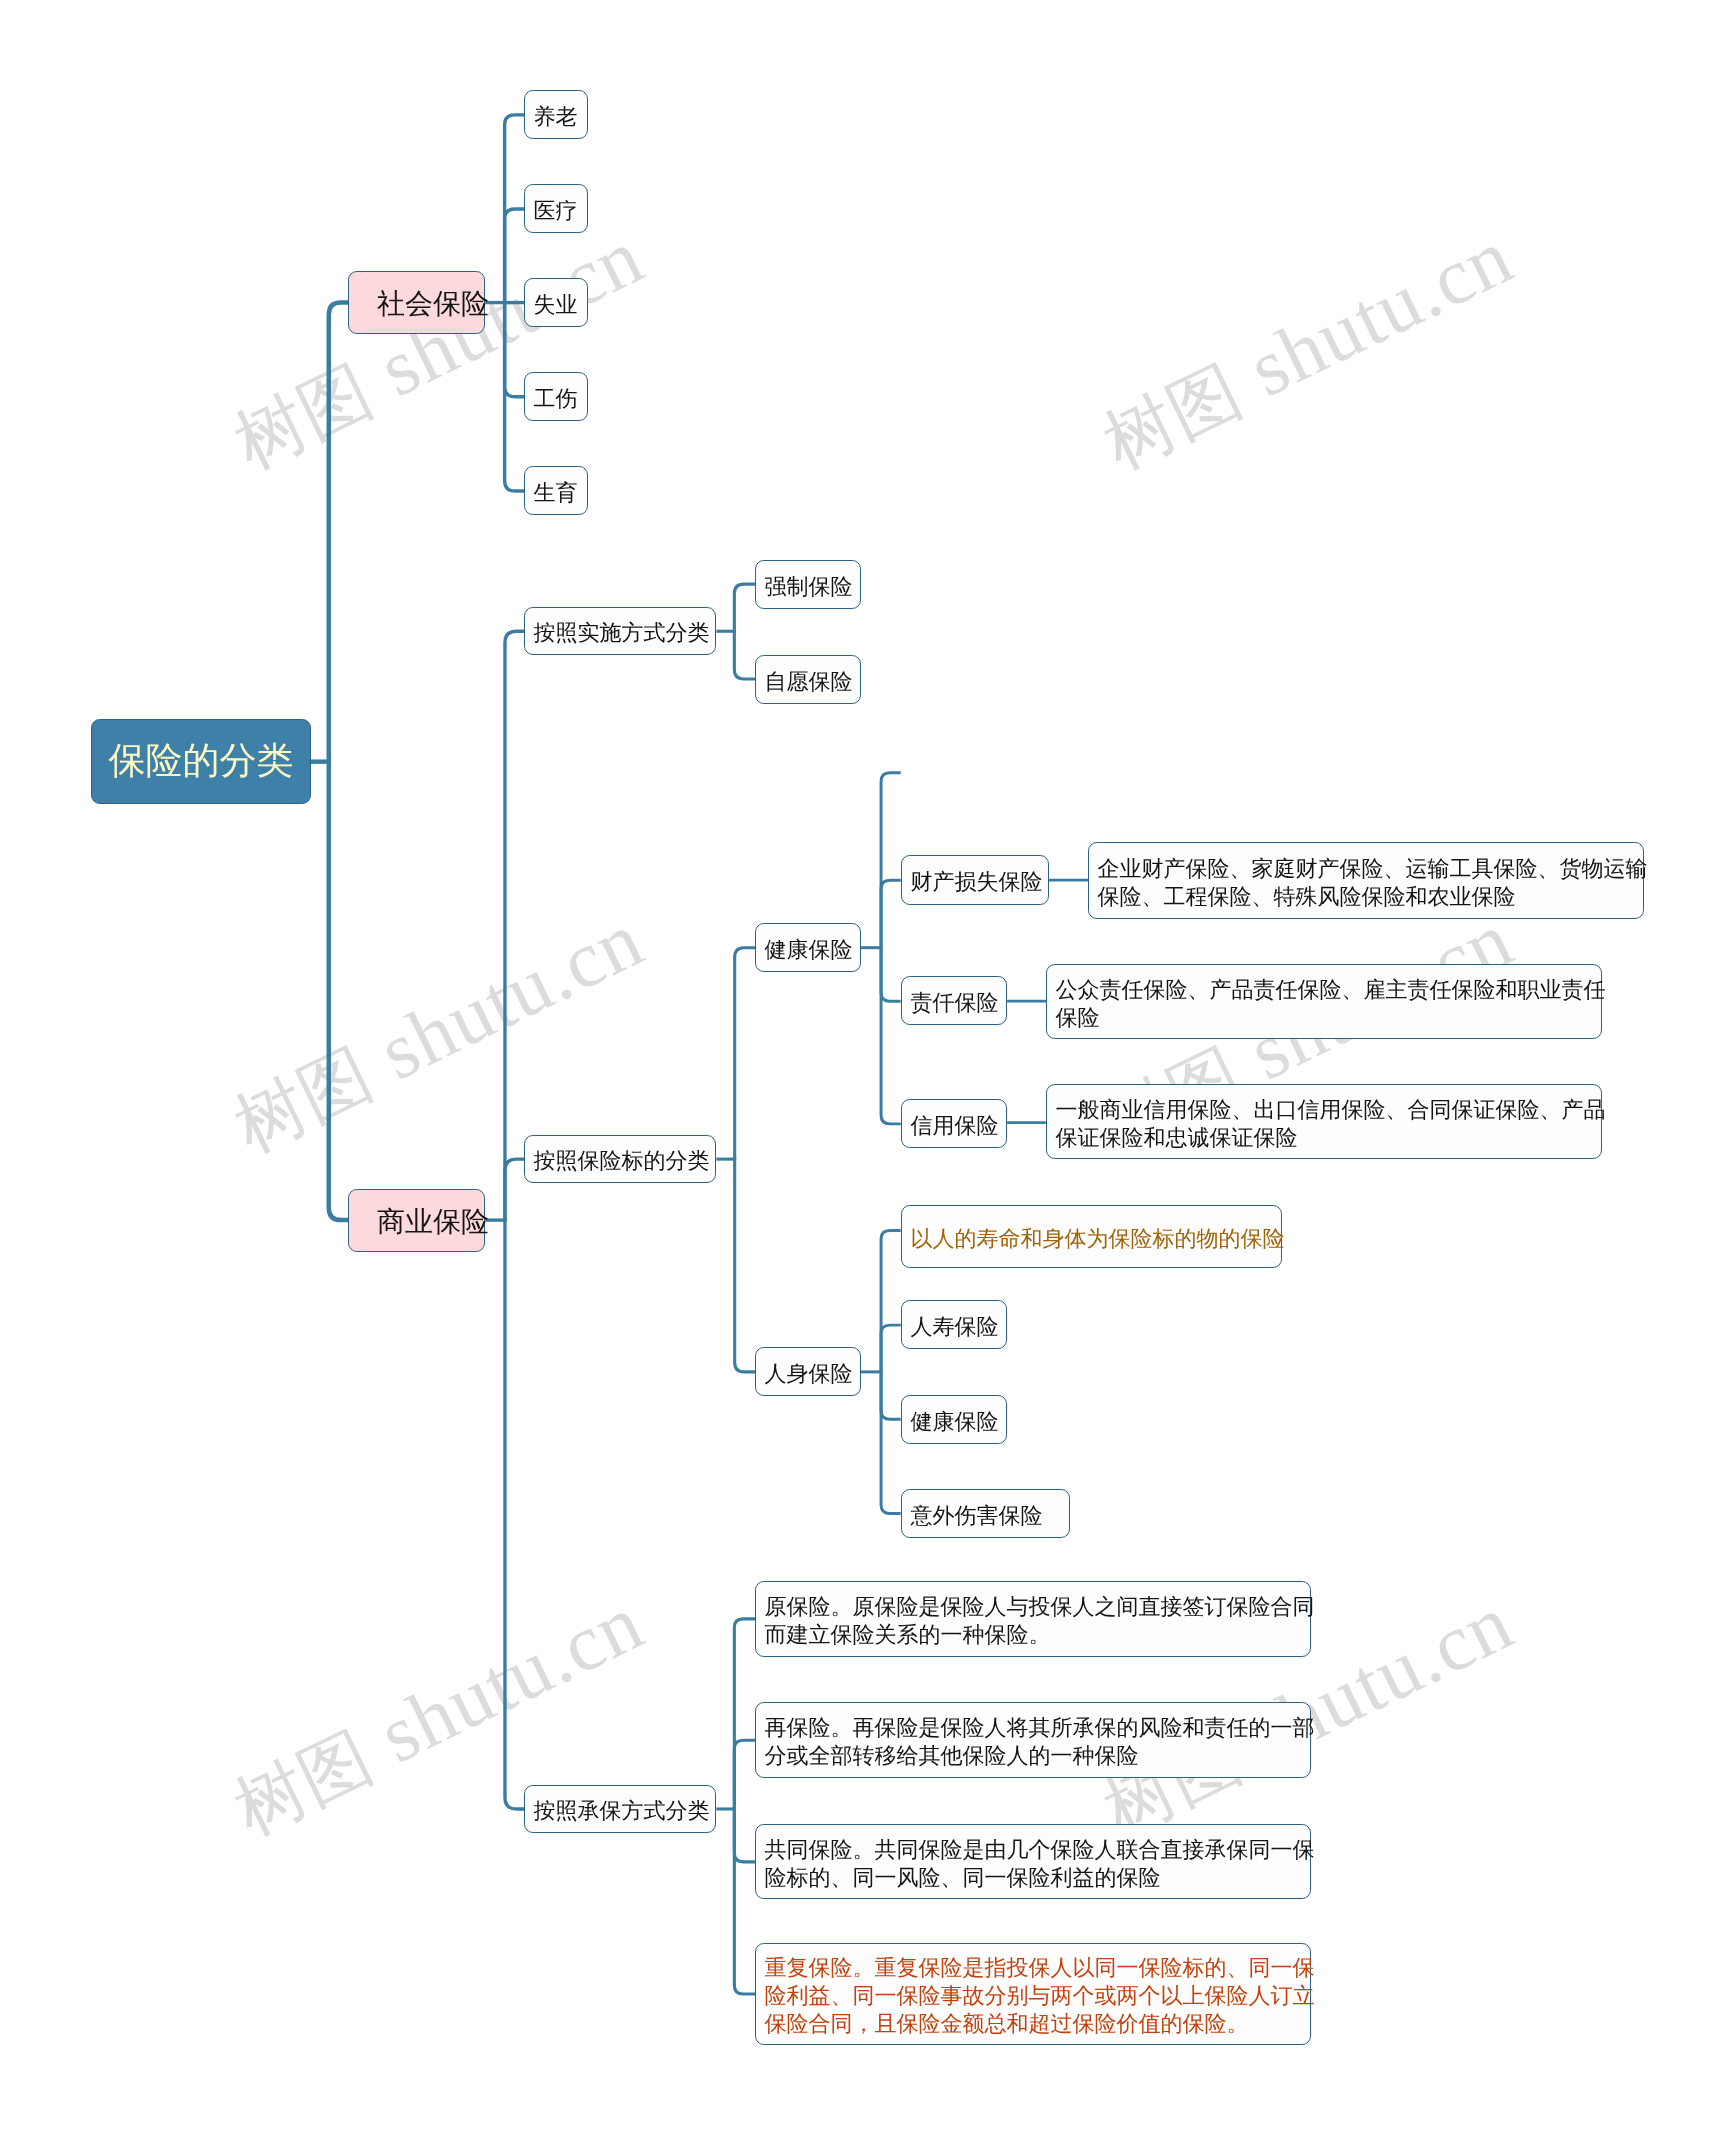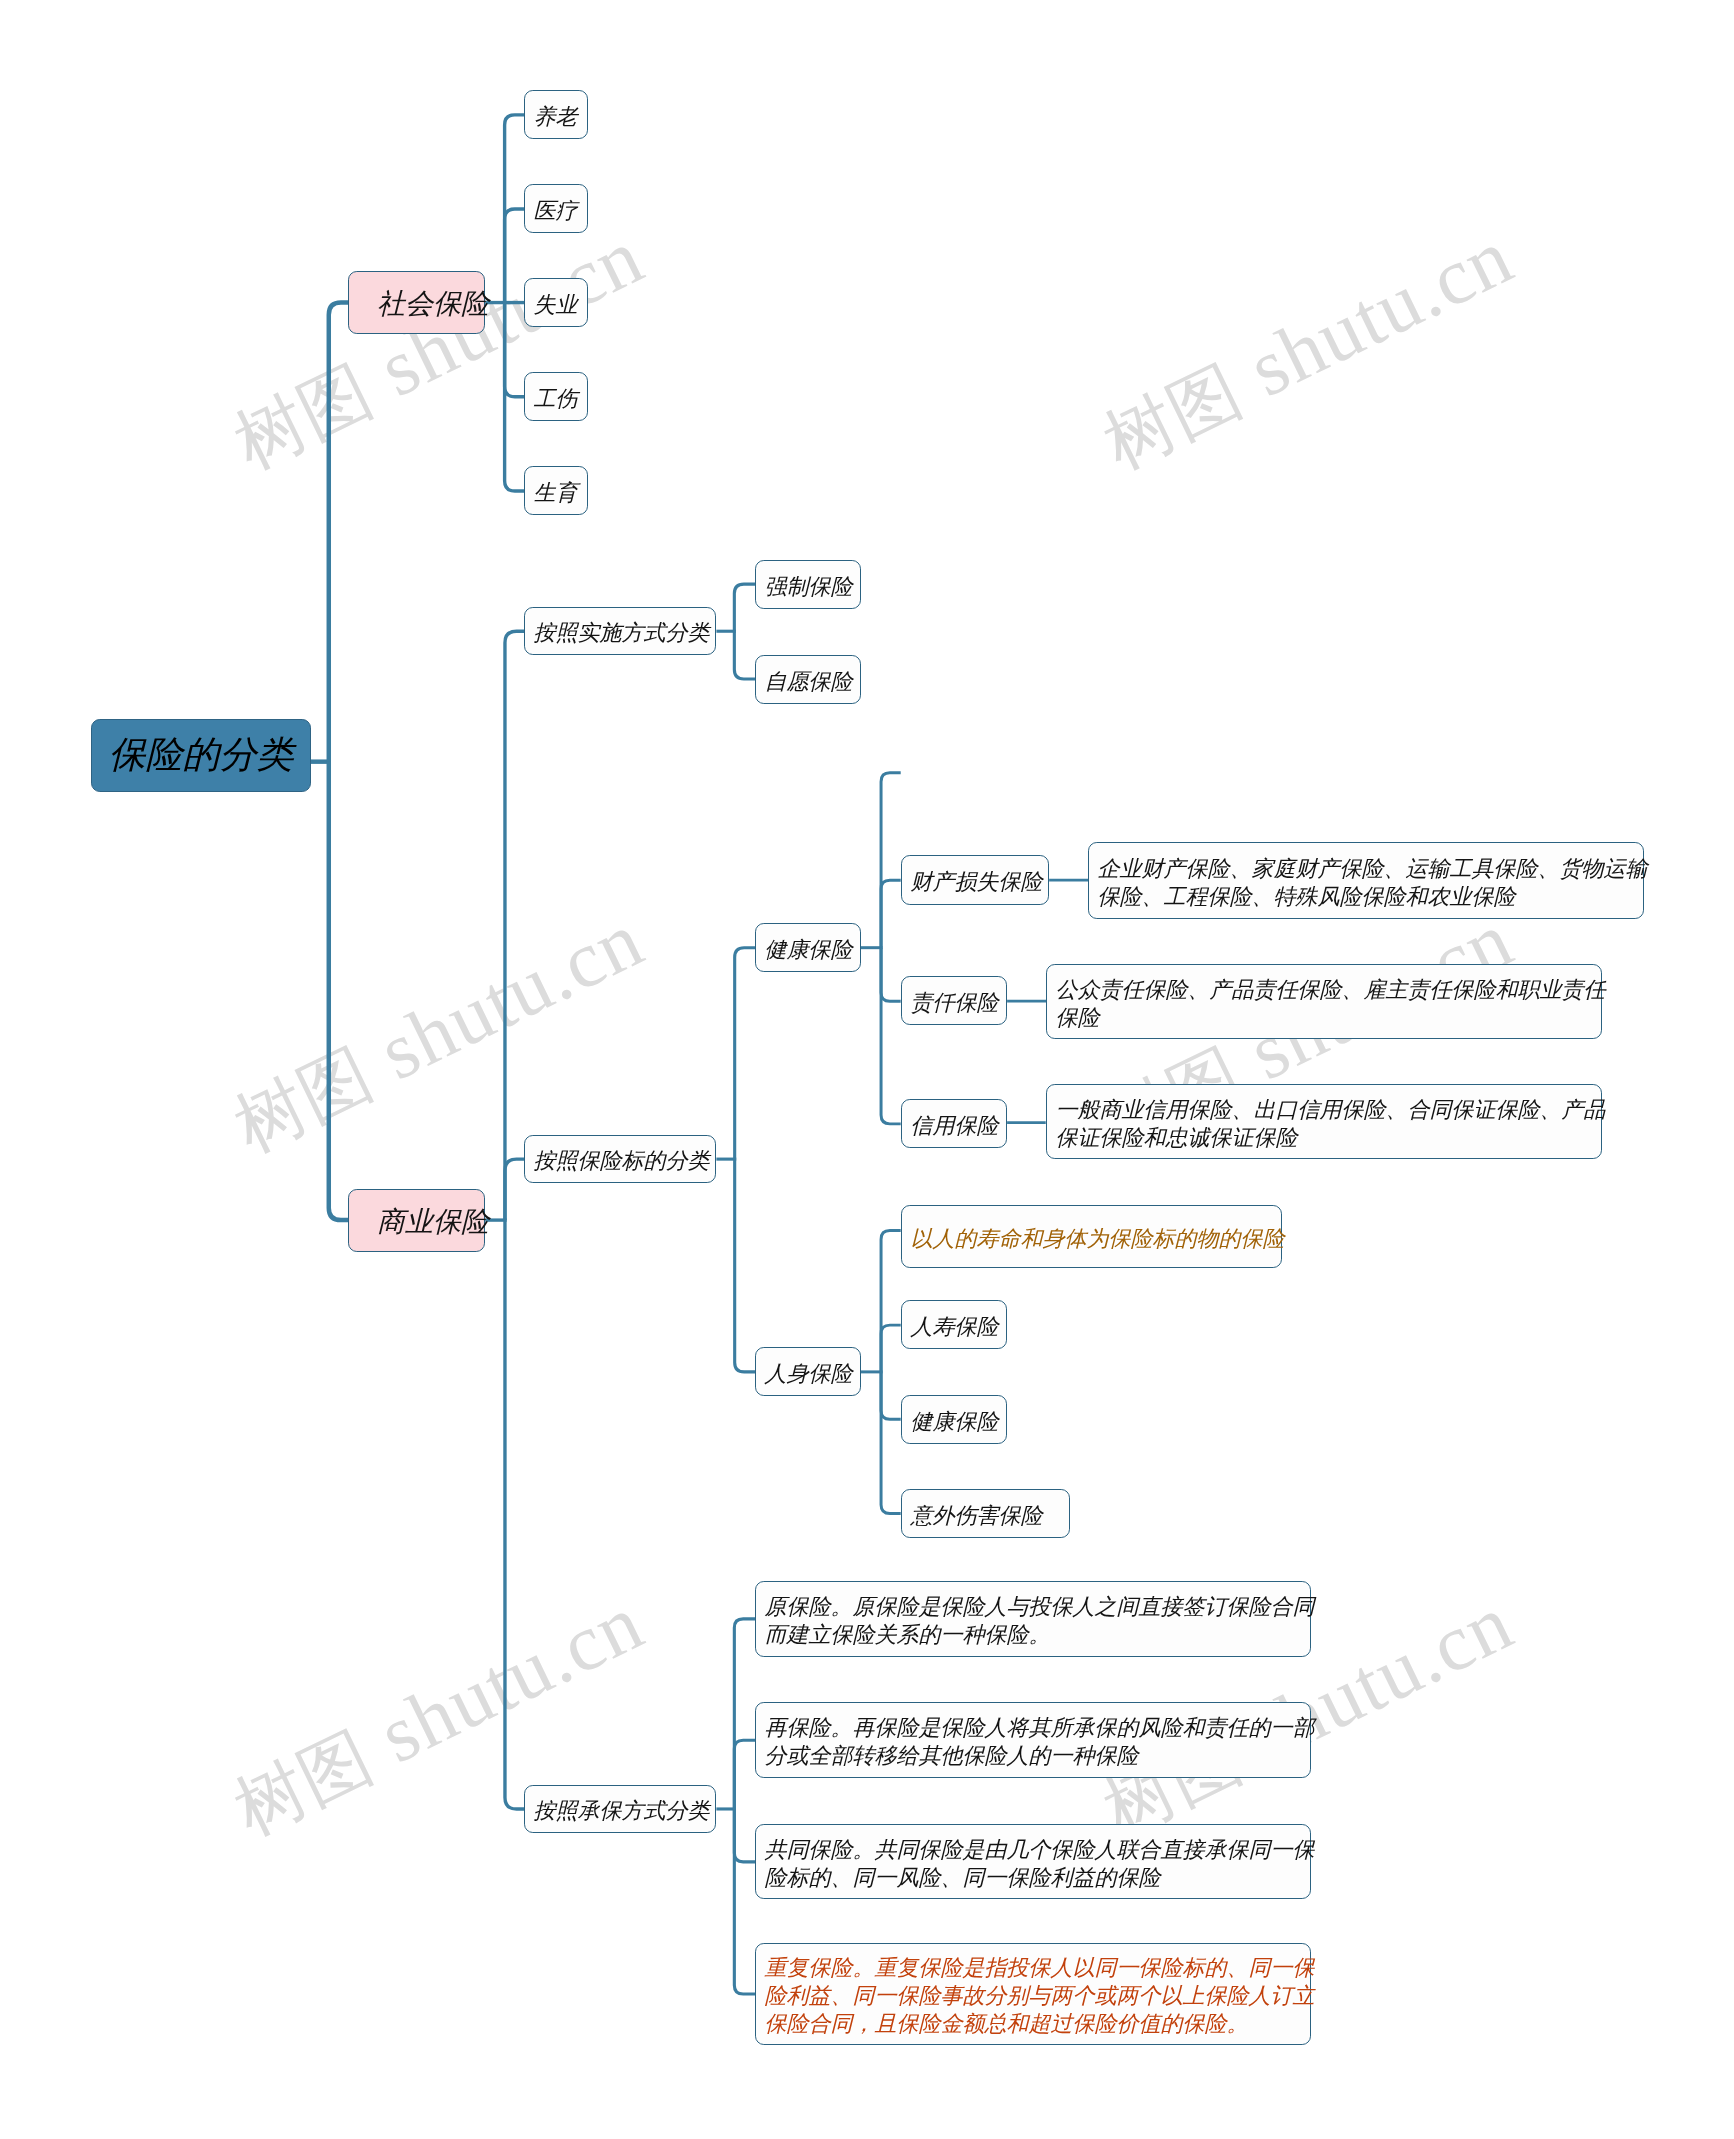--- a/index.html
+++ b/index.html
@@ -11,21 +11,21 @@
   svg.layer{position:absolute;left:0;top:0;width:1735px;height:2140px;}
   #wm{z-index:1;}
   #links{z-index:2;}
   .node{position:absolute;box-sizing:border-box;z-index:3;
         display:flex;align-items:center;
         border:1.7px solid #2b6281;border-radius:8.8px;background:#fdfdfd;
         color:#141414;}
   .node.root{border:0.9px solid #2e6384;background:#3e80a8;color:#fff;border-radius:8.8px;}
   .node.pink{background:#fbd9dd;padding-left:28px;}
   .node .lbl{display:block;width:100%;text-align:left;padding:0 8.5px;
-             box-sizing:border-box;overflow:visible;position:relative;top:2px;font-style:italic;}
+             box-sizing:border-box;overflow:visible;position:relative;top:2px;}
   .node.pink .lbl{text-align:center;padding:0;top:1.4px;}
   .node.root .lbl{text-align:center;padding:0;top:-1.4px;}
   .node .ln{display:block;white-space:nowrap;}
   .wmtext{font-family:"Liberation Serif","DejaVu Serif",serif;}
   .wmcjk{font-family:"Liberation Sans","DejaVu Sans",sans-serif;font-weight:400;font-size:0.88em;}
   .wmlat{font-family:"Liberation Serif","DejaVu Serif",serif;letter-spacing:2px;}
 </style>
 </head>
 <body style="background: rgb(255, 255, 255);">
 
@@ -112,21 +112,21 @@
       <path d="M 1300 2024.5 L 1300 1829 Q 1300 1816 1313 1816 L 1329 1816" fill="none" stroke="#3b7da0" stroke-width="4.4" stroke-linecap="butt"></path>
       <path d="M 1300 2024.5 L 1300 1968.5 Q 1300 1955.5 1313 1955.5 L 1329 1955.5" fill="none" stroke="#3b7da0" stroke-width="4.4" stroke-linecap="butt"></path>
       <path d="M 1300 2024.5 L 1300 2081.5 Q 1300 2094.5 1313 2094.5 L 1329 2094.5" fill="none" stroke="#3b7da0" stroke-width="4.4" stroke-linecap="butt"></path>
       <path d="M 1300 2024.5 L 1300 2220.5 Q 1300 2233.5 1313 2233.5 L 1329 2233.5" fill="none" stroke="#3b7da0" stroke-width="4.4" stroke-linecap="butt"></path>
       <path d="M 1057 2669.5 L 1085.8 2669.5" fill="none" stroke="#3b7da0" stroke-width="4.6" stroke-linecap="butt"></path>
       <path d="M 1083.5 2669.5 L 1083.5 2402 Q 1083.5 2389 1096.5 2389 L 1114 2389" fill="none" stroke="#3b7da0" stroke-width="4.6" stroke-linecap="butt"></path>
       <path d="M 1083.5 2669.5 L 1083.5 2581 Q 1083.5 2568 1096.5 2568 L 1114 2568" fill="none" stroke="#3b7da0" stroke-width="4.6" stroke-linecap="butt"></path>
       <path d="M 1083.5 2669.5 L 1083.5 2734.5 Q 1083.5 2747.5 1096.5 2747.5 L 1114 2747.5" fill="none" stroke="#3b7da0" stroke-width="4.6" stroke-linecap="butt"></path>
       <path d="M 1083.5 2669.5 L 1083.5 2929.5 Q 1083.5 2942.5 1096.5 2942.5 L 1114 2942.5" fill="none" stroke="#3b7da0" stroke-width="4.6" stroke-linecap="butt"></path>
     </svg>
-<div class="node root" style="left: 91px; top: 719px; width: 220px; height: 73px; font-size: 37px; line-height: 81px; background: rgb(62, 128, 168); color: #000000; border-color: rgb(46, 99, 132);">
+<div class="node root" style="left: 91px; top: 719px; width: 220px; height: 85px; font-size: 37px; line-height: 81px; background: rgb(62, 128, 168); color: #fef9c3; border-color: rgb(46, 99, 132);">
       <span class="lbl">
         <span class="ln">保险的分类</span>
       </span>
     </div>
     <div class="node pink" style="left: 348px; top: 271px; width: 137px; height: 63px; font-size: 28px; line-height: 59px; background: rgb(251, 217, 221); color: rgb(20, 20, 20); border-color: rgb(43, 98, 129);">
       <span class="lbl">
         <span class="ln">社会保险</span>
       </span>
     </div>
     <div class="node pink" style="left: 348px; top: 1189px; width: 137px; height: 63px; font-size: 28px; line-height: 59px; background: rgb(251, 217, 221); color: rgb(20, 20, 20); border-color: rgb(43, 98, 129);">

